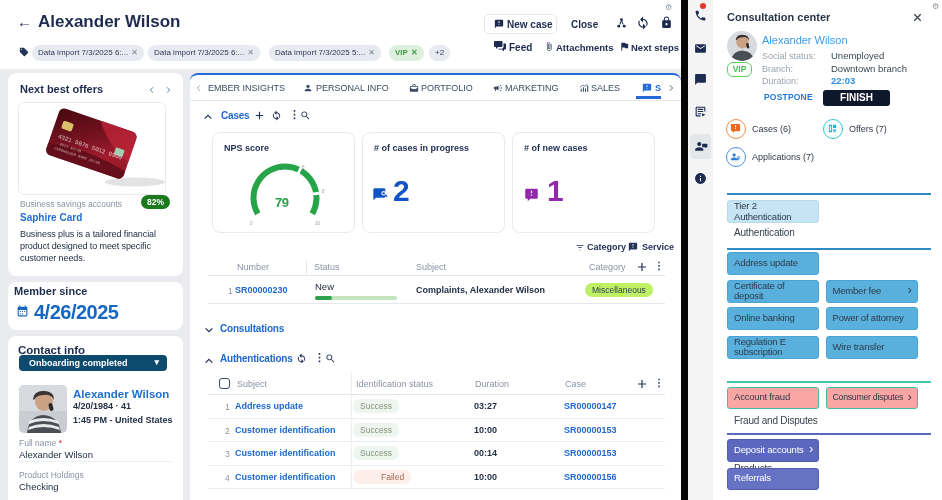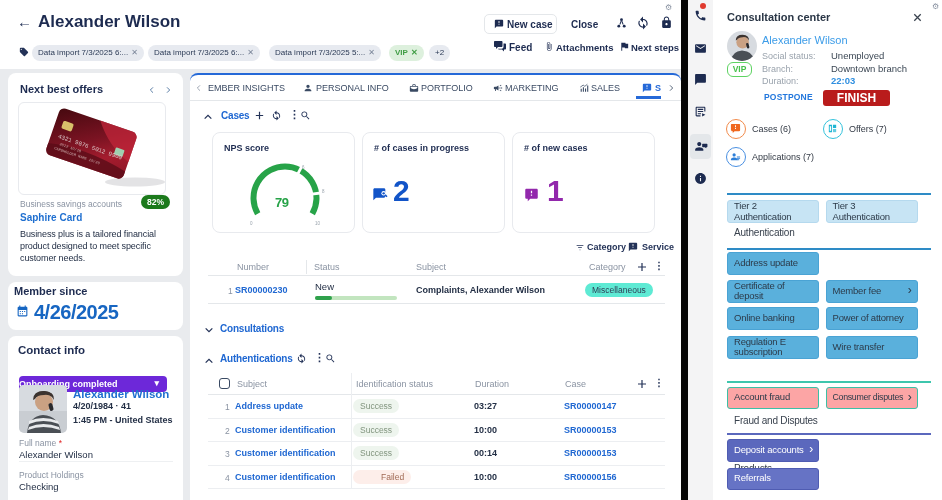--- a/index.html
+++ b/index.html
@@ -19,21 +19,21 @@
 #card1 { left:8px; top:73px; width:175px; height:203px; }
 #card2 { left:8px; top:282px; width:175px; height:48px; }
 #card3 { left:8px; top:336px; width:175px; height:174px; }
 .cardtitle { font-weight:bold; color:#1d2b50; }
 #imgbox { position:absolute; left:10px; top:29px; width:148px; height:93px; border:1px solid #e8eaee; border-radius:6px; overflow:hidden; background:#fff; }
 #bsa { position:absolute; left:12px; top:126px; font-size:8.5px; color:#8a93a2; }
 #pct { position:absolute; left:133px; top:122px; background:#1c7a1c; color:#fff; font-size:8.5px; font-weight:bold; border-radius:8px; padding:2px 6px; }
 #saphire { position:absolute; left:12px; top:139px; font-size:10px; font-weight:bold; color:#1f6fd0; }
 #desc { position:absolute; left:12px; top:155px; font-size:9px; line-height:12px; color:#243046; letter-spacing:-0.1px; }
 #mdate { position:absolute; left:26px; top:19px; font-size:20px; font-weight:bold; color:#1766c2; letter-spacing:-0.5px; }
-#greenbtn { position:absolute; left:11px; top:40px; width:148px; height:16px; background:#6d28d9; border-radius:4px; color:#fff; font-size:9px; font-weight:bold; line-height:16px; }
+#greenbtn { position:absolute; left:11px; top:19px; width:148px; height:16px; background:#0c4a6e; border-radius:4px; color:#fff; font-size:9px; font-weight:bold; line-height:16px; padding-left:10px; }
 .glabel { color:#8a93a2; font-size:8.5px; }
 .gval { color:#243046; font-size:9.5px; }
 
 #center { left:190px; top:73px; width:491px; height:437px; background:#fff; border-top:2px solid #2569d8; border-radius:8px 8px 0 0; }
 #tabbar { position:absolute; left:0; top:0; width:492px; height:26px; border-bottom:1px solid #e4e7ea; }
 .tab { position:absolute; top:8px; font-size:9px; color:#3a4a63; white-space:nowrap; }
 .tab.active { color:#2569d8; font-weight:bold; }
 .mcard { position:absolute; top:57px; width:143px; height:101px; border:1px solid #e8eaee; border-radius:8px; background:#fff; }
 .mtitle { position:absolute; left:11px; top:10px; font-size:9px; font-weight:bold; color:#1d2b50; }
 .bignum { position:absolute; top:41px; font-size:30px; font-weight:bold; letter-spacing:-2px; }
@@ -283,21 +283,21 @@
       <div style="position:absolute;left:446px;top:2px;font-size:10px;font-weight:bold;color:#243358">⋮</div>
     </div>
     <div style="position:absolute;left:18px;top:201px;width:457px;height:28px;border-bottom:1px solid #e4e7ea">
       <div style="position:absolute;left:20px;top:10px;font-size:8.5px;color:#8a93a2">1</div>
       <div style="position:absolute;left:27px;top:9px;font-size:9px;font-weight:bold;color:#2068d2">SR00000230</div>
       <div style="position:absolute;left:107px;top:5px;font-size:9.5px;color:#243046">New</div>
       <div style="position:absolute;left:107px;top:20px;width:82px;height:4px;background:#c2e5bf;border-radius:2px">
           <div style="width:17px;height:4px;background:#2fa14c;border-radius:2px"></div>
         </div>
       <div style="position:absolute;left:208px;top:9px;font-size:9px;font-weight:bold;color:#243046">Complaints, Alexander Wilson</div>
-      <div style="position:absolute;left:377px;top:7px;background:#5eead4;border-radius:8px;padding:2px 7px;font-size:8.5px;color:#2f3c55">Miscellaneous</div>
+      <div style="position:absolute;left:377px;top:7px;background:#bef264;border-radius:8px;padding:2px 7px;font-size:8.5px;color:#2f3c55">Miscellaneous</div>
     </div>
 
     <svg style="position:absolute;left:14px;top:250px" width="10" height="10" viewBox="0 0 24 24" fill="none" stroke="#243358" stroke-width="3">
         <path d="M4 8l8 8 8-8"></path>
       </svg>
     <div class="shead" style="left:30px;top:248px">Consultations</div>
 
     <svg style="position:absolute;left:14px;top:281px" width="10" height="10" viewBox="0 0 24 24" fill="none" stroke="#243358" stroke-width="3">
         <path d="M4 16l8-8 8 8"></path>
       </svg>
@@ -393,21 +393,21 @@
     </div>
     <div style="position:absolute;left:49px;top:34px;font-size:11px;color:#3c9ce8">Alexander Wilson</div>
     <div class="rlbl" style="top:51px">Social status:</div>
       <div class="rval" style="top:50px">Unemployed</div>
     <div class="rlbl" style="top:63.5px">Branch:</div>
       <div class="rval" style="top:62.5px">Downtown branch</div>
     <div class="rlbl" style="top:76px">Duration:</div>
       <div class="rval" style="top:75px;color:#2f8fe0;font-weight:bold">22:03</div>
     <div style="position:absolute;left:14px;top:62px;width:25px;height:15px;border:1.5px solid #5ed362;border-radius:6px;color:#47c14c;font-size:8.5px;font-weight:bold;text-align:center;line-height:12.5px">VIP</div>
     <div style="position:absolute;left:51px;top:92px;font-size:8.5px;font-weight:bold;color:#2277dd;letter-spacing:0.2px">POSTPONE</div>
-    <div style="position:absolute;left:110px;top:90px;width:67px;height:16px;background:#b91c1c;border-radius:3px;color:#fff;font-size:12px;font-weight:bold;text-align:center;line-height:16px">FINISH</div>
+    <div style="position:absolute;left:110px;top:90px;width:67px;height:16px;background:#0f172a;border-radius:3px;color:#fff;font-size:10px;font-weight:bold;text-align:center;line-height:16px">FINISH</div>
 
     <div class="qcirc" style="left:13px;top:119px;border-color:#f28b4b">
       <svg width="11" height="11" viewBox="0 0 24 24" fill="#f0681f" style="margin:3px">
           <path d="M20 2H4c-1.1 0-2 .9-2 2v12c0 1.1.9 2 2 2h2v4l4-4h10c1.1 0 2-.9 2-2V4c0-1.1-.9-2-2-2zm-7 11h-2v-2h2v2zm0-4h-2V5h2v4z"></path>
         </svg>
     </div>
     <div class="qtext" style="left:39px;top:124px">Cases (6)</div>
     <div class="qcirc" style="left:110px;top:119px;border-color:#35c3dc">
       <svg width="11" height="11" viewBox="0 0 24 24" fill="#1fb6d4" style="margin:3px">
           <path d="M4 4h7v16H4zM13 4h7v7h-7z"></path>
@@ -420,21 +420,20 @@
       <svg width="11" height="11" viewBox="0 0 24 24" fill="#2e7fd8" style="margin:3px">
           <path d="M9 12c1.9 0 3.5-1.6 3.5-3.5S10.9 5 9 5 5.5 6.6 5.5 8.5 7.1 12 9 12zm0 2c-2.3 0-7 1.2-7 3.5V20h14v-2.5c0-2.3-4.7-3.5-7-3.5z"></path>
           <path d="M15 13h7M15 16h7M15 19h5" stroke="#2e7fd8" stroke-width="2"></path>
         </svg>
     </div>
     <div class="qtext" style="left:39px;top:152px">Applications (7)</div>
 
     <div class="rsec" style="top:179px">Authentication</div>
     <div class="rsecline" style="top:193px"></div>
     <div class="sbtn light" style="left:14px;top:200px;height:23px">Tier 2 Authentication</div>
-    <div class="sbtn light" style="left:112.5px;top:200px;height:23px">Tier 3 Authentication</div>
     <div class="rsec" style="top:234px">Member Servicing</div>
     <div class="rsecline" style="top:247.5px"></div>
     <div class="sbtn" style="left:14px;top:252px;height:23px">Address update</div>
     <div class="sbtn" style="left:14px;top:279.5px;height:23px">Certificate of deposit</div>
     <div class="sbtn" style="left:112.5px;top:279.5px;height:23px">Member fee<span class="chev">›</span></div>
     <div class="sbtn" style="left:14px;top:307px;height:23px">Online banking</div>
     <div class="sbtn" style="left:112.5px;top:307px;height:23px">Power of attorney</div>
     <div class="sbtn" style="left:112.5px;top:335.5px;height:23px">Wire transfer</div>
     <div class="sbtn" style="left:14px;top:335.5px;height:23px">Regulation E subscription</div>
     <div class="rsec" style="top:367px">Fraud and Disputes</div>

